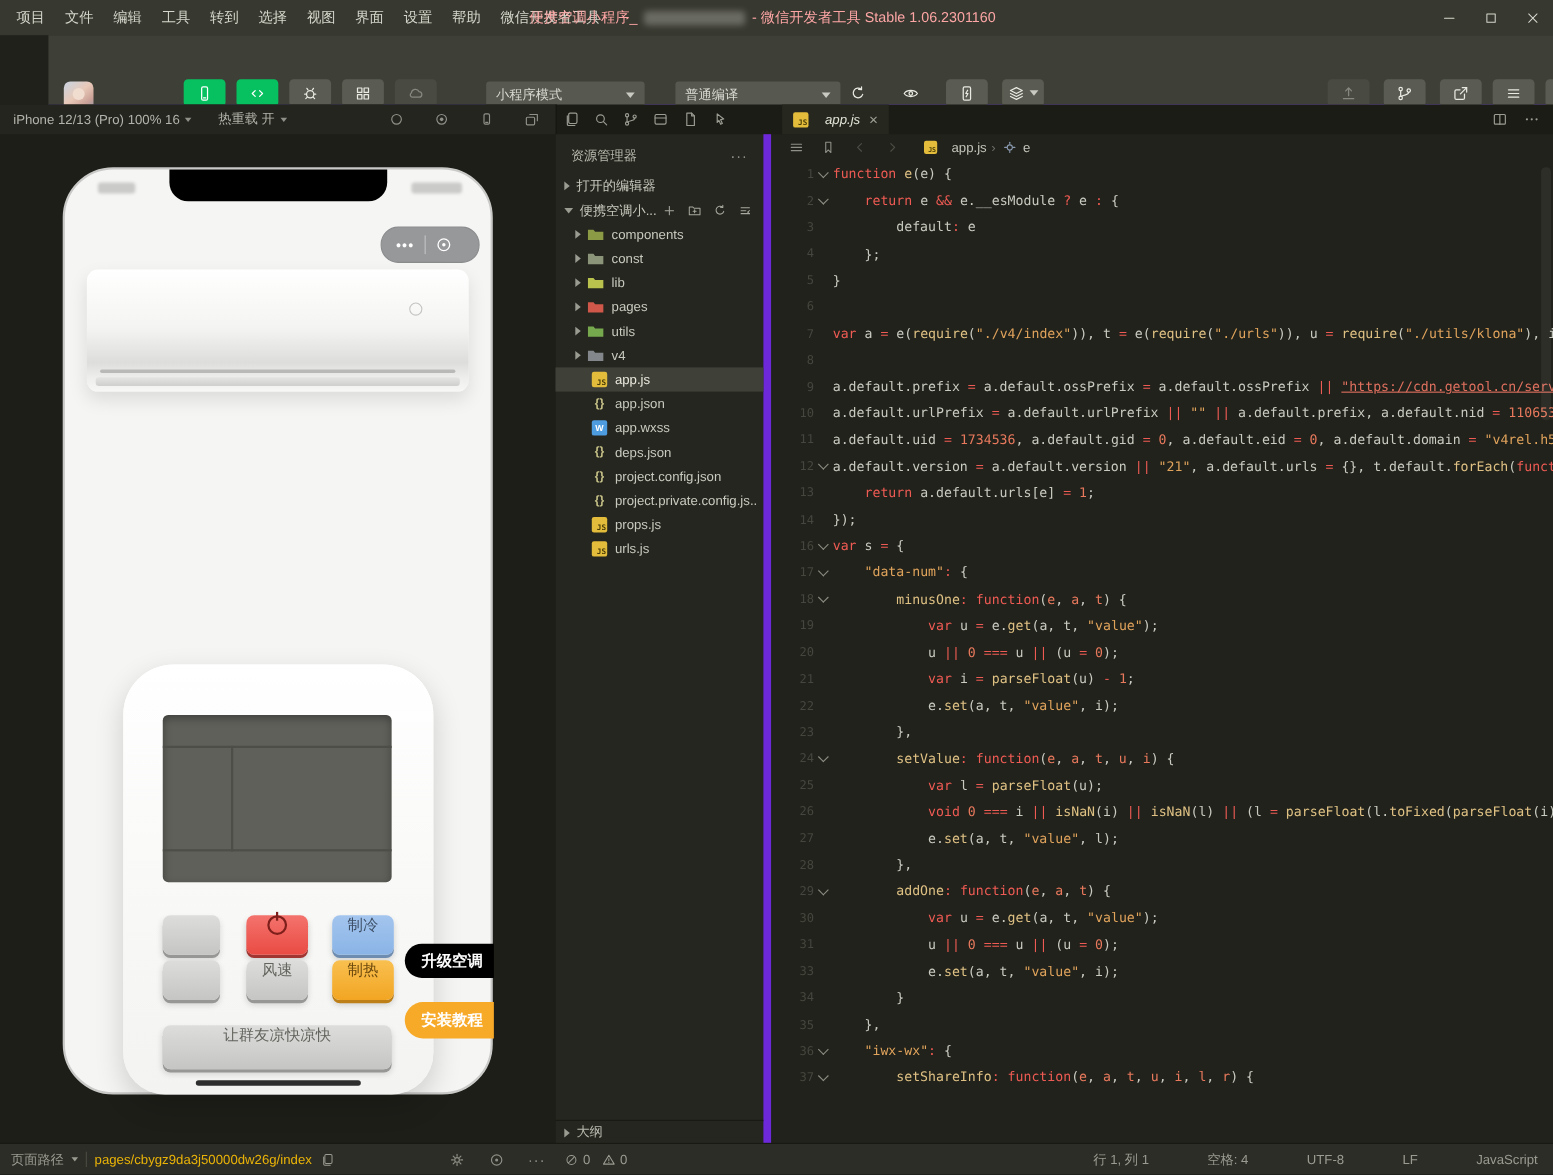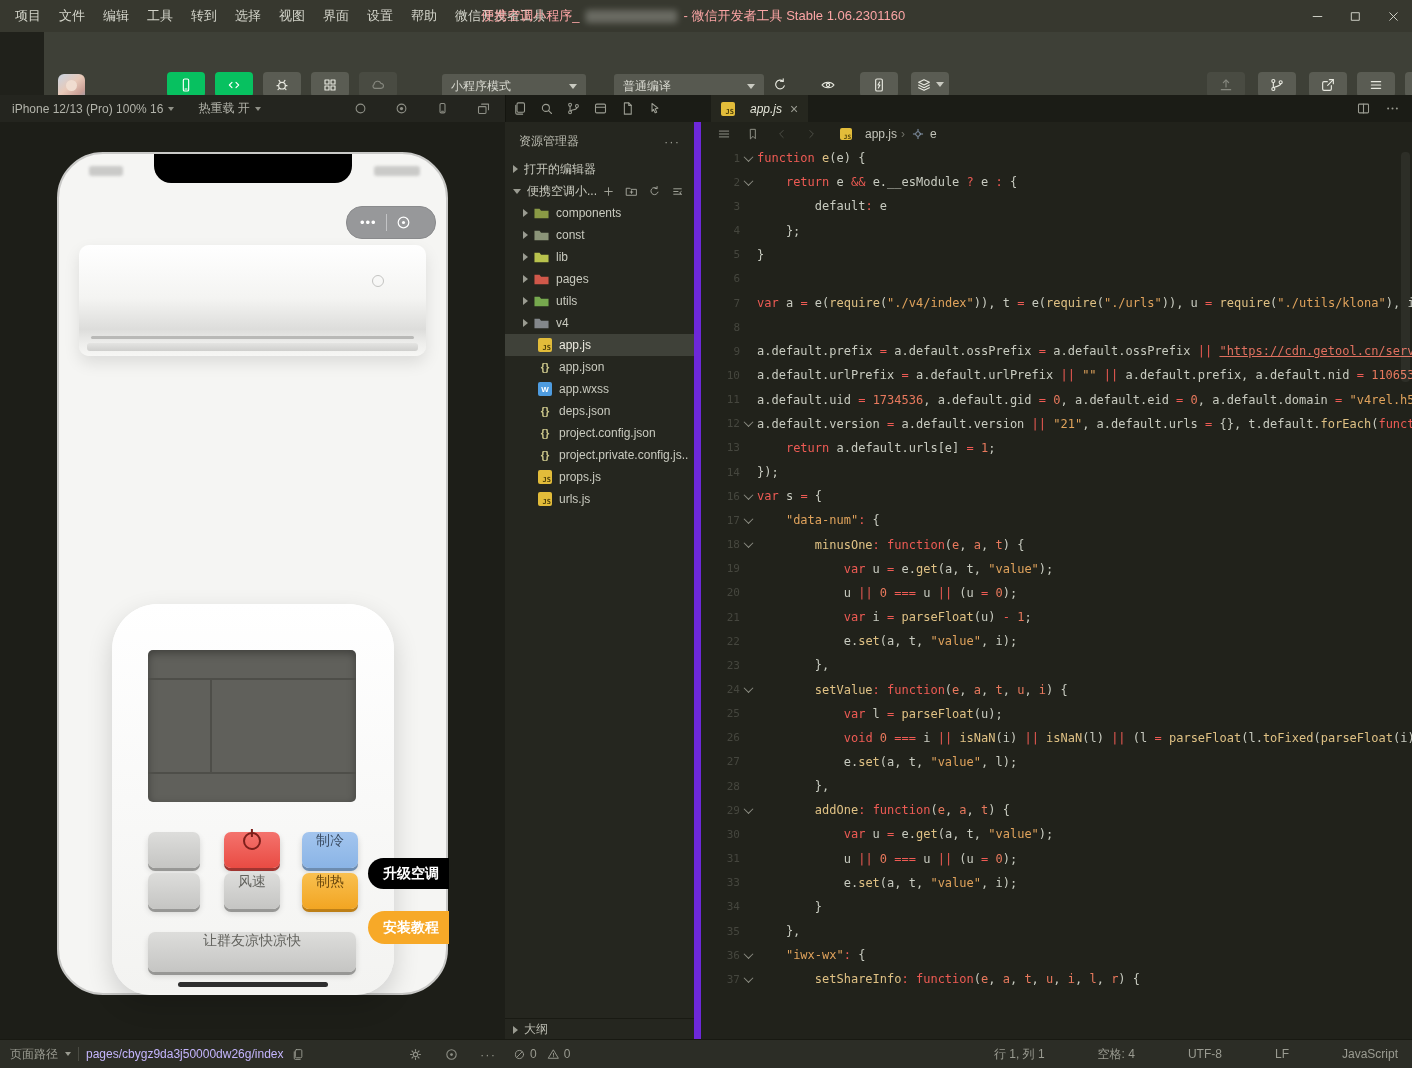--- a/index.html
+++ b/index.html
@@ -122,21 +122,21 @@
   .chev{width:6px;height:6px;border-right:1.6px solid #8b8c82;border-bottom:1.6px solid #8b8c82;transform:rotate(45deg) translate(-1px,-1px);}
   .code-txt{white-space:pre;color:#c8cbc0;}
   .c-k{color:#ee5b54;} .c-o{color:#ee5b54;} .c-s{color:#e0a35c;} .c-n{color:#e8795d;}
   .c-f{color:#dfc184;} .c-p{color:#c8cbc0;} .c-l{color:var(--linkred);text-decoration:underline;}
   #scroll-thumb{position:absolute;right:2px;top:30px;width:9px;height:230px;background:rgba(255,255,255,.055);border-radius:4px;}
   
   #statusbar{position:absolute;left:0;bottom:0;width:100%;height:28px;background:#2c2d26;border-top:1px solid #181912;
              font-size:12px;color:#9a9b91;}
   #sb-left{position:absolute;left:10px;top:0;height:28px;display:flex;align-items:center;gap:7px;}
   .sb-div{width:1px;height:14px;background:#4a4b43;}
-  #sb-path{color:#c4b5fd;}
+  #sb-path{color:#eab308;}
   #sb-left .icon{width:13px;height:13px;}
   #sb-midicons{position:absolute;left:408px;top:0;height:28px;display:flex;align-items:center;gap:21px;color:#8f9087;}
   #sb-midicons .icon{width:15px;height:15px;}
   #sb-problems{position:absolute;left:513px;top:0;height:28px;display:flex;align-items:center;gap:4px;}
   #sb-problems .icon{width:13px;height:13px;}
   #sb-right{position:absolute;right:14px;top:0;height:28px;display:flex;align-items:center;gap:22px;}
   .sb-seg{cursor:pointer;white-space:nowrap;margin-left:31px;}
 </style>
 </head>
 <body>

